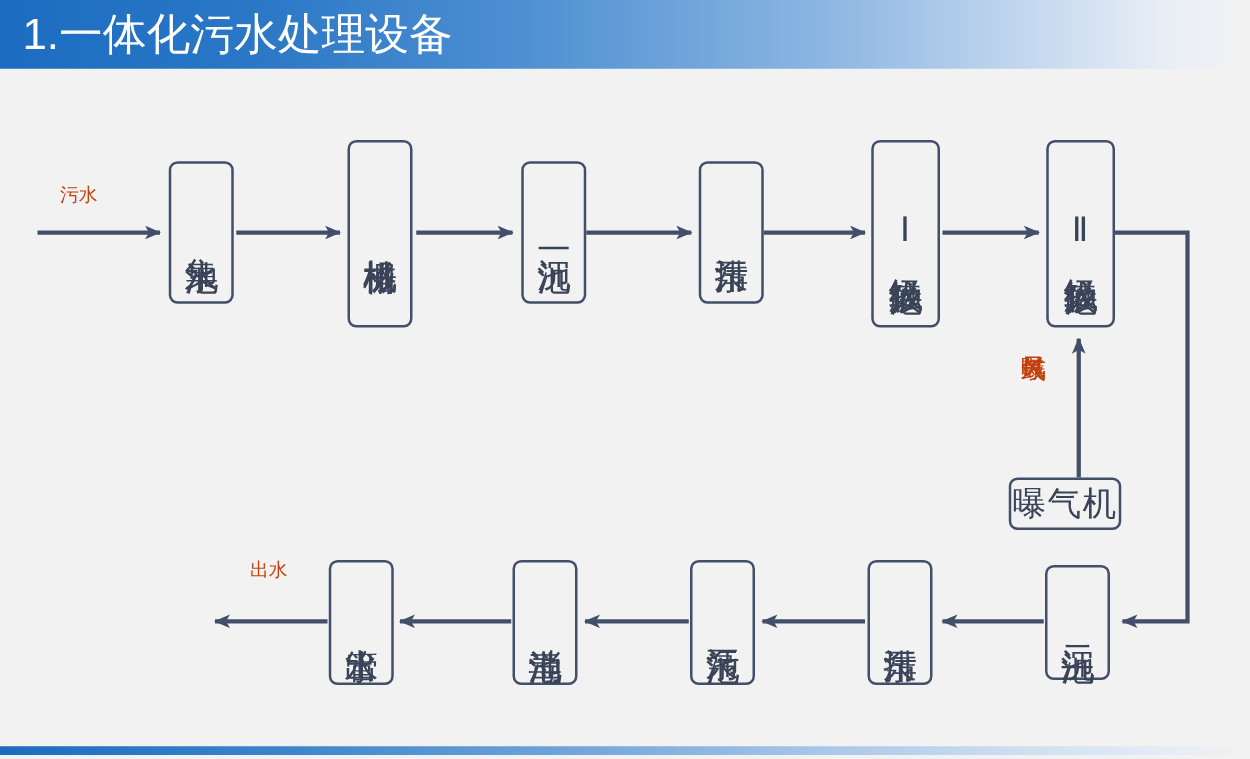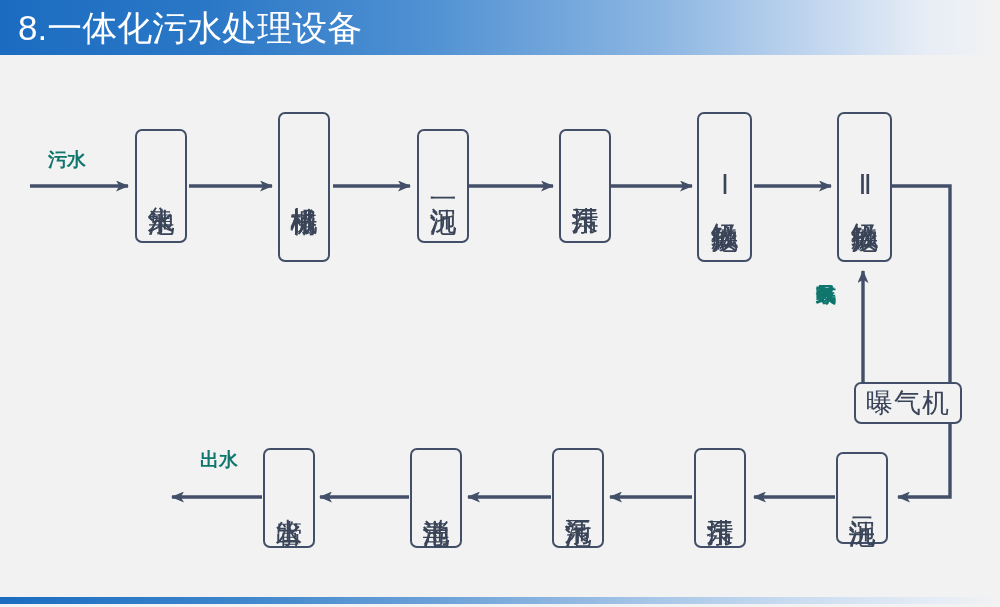--- a/index.html
+++ b/index.html
@@ -82,38 +82,37 @@
   }
   .node.horiz {
     font-size: 27px;
     line-height: 1;
     letter-spacing: 1px;
   }
 
   
   .flow-label {
     position: absolute;
-    color: #0f766e;
-    font-size: 19px;
+    color: #c2410c;
+    font-size: 15px;
     white-space: nowrap;
-    font-weight: bold;
   }
   .flow-label.vert {
     writing-mode: vertical-rl;
     text-orientation: upright;
     font-size: 20px;
     line-height: 1.02;
     letter-spacing: 0px;
   }
 </style>
 </head>
 <body>
 
 <div id="header-bar">
-  <div id="header-title">8.一体化污水处理设备</div>
+  <div id="header-title">1.一体化污水处理设备</div>
 </div>
 
 <div id="diagram">
 
   <svg id="diagram-svg" width="1000" height="542" viewBox="0 0 1000 542">
     <defs>
       <marker id="arrowRight" markerWidth="13" markerHeight="11" refX="12" refY="5.5" orient="auto" markerUnits="userSpaceOnUse">
         <path d="M0,0 L13,5.5 L0,11 L3.2,5.5 Z" fill="#434f68"></path>
       </marker>
       <marker id="arrowLeft" markerWidth="13" markerHeight="11" refX="12" refY="5.5" orient="auto" markerUnits="userSpaceOnUse">
@@ -165,21 +164,21 @@
   <div class="node vert" style="left:278px; top:57px; width:52px; height:150px;">机械栅格</div>
 
   <div class="node vert" style="left:417px; top:74px; width:52px; height:114px;">一沉池</div>
 
   <div class="node vert" style="left:559px; top:74px; width:52px; height:114px;">排污泵</div>
 
   <div class="node vert" style="left:697px; top:57px; width:55px; height:150px;">Ⅰ级接触池</div>
 
   <div class="node vert" style="left:837px; top:57px; width:55px; height:150px;">Ⅱ级接触池</div>
 
-  <div class="node horiz" style="left:854px; top:327px; width:108px; height:42px;">曝气机</div>
+  <div class="node horiz" style="left:807px; top:327px; width:90px; height:42px;">曝气机</div>
 
   <div class="node vert" style="left:836px; top:397px; width:52px; height:92px;">二沉池</div>
 
   <div class="node vert" style="left:694px; top:393px; width:52px; height:100px;">排污泵</div>
 
   <div class="node vert" style="left:552px; top:393px; width:52px; height:100px;">污泵池</div>
 
   <div class="node vert" style="left:410px; top:393px; width:52px; height:100px;">消毒池</div>
 
   <div class="node vert" style="left:263px; top:393px; width:52px; height:100px;">出水管</div>

